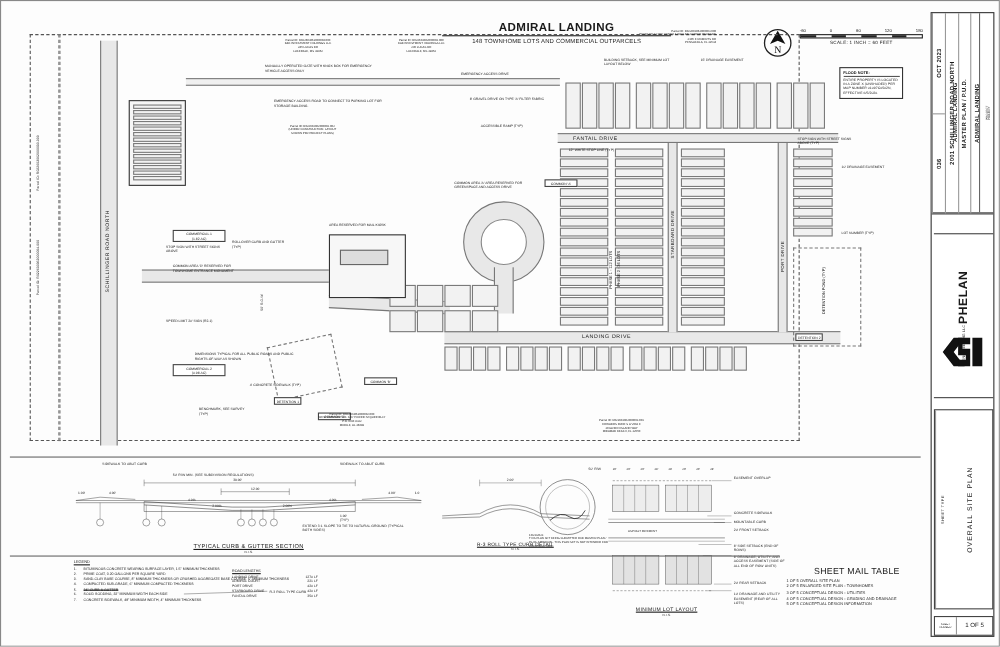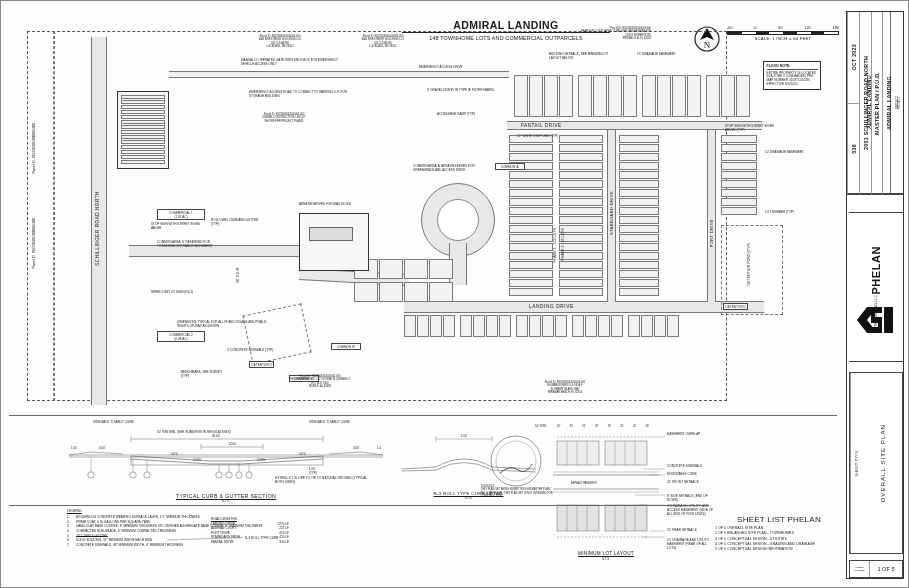--- a/index.html
+++ b/index.html
@@ -680,21 +680,21 @@
         <span>STARBOARD DRIVE</span>
         <span>420 LF</span>
       </div>
     <div class="rl-row">
         <span>FANTAIL DRIVE</span>
         <span>350 LF</span>
       </div>
   </div>
 
   <div class="abs" id="sheet-list">
-    <div class="hd">SHEET LIST PHELAN</div>
+    <div class="hd">SHEET MAIL TABLE</div>
     <div class="sl-row"><span>1 OF 5</span>&nbsp;<span>OVERALL SITE PLAN</span></div>
     <div class="sl-row"><span>2 OF 5</span>&nbsp;<span>ENLARGED SITE PLAN -  TOWNHOMES</span></div>
     <div class="sl-row"><span>3 OF 5</span>&nbsp;<span>CONCEPTUAL DESIGN - UTILITIES</span></div>
     <div class="sl-row"><span>4 OF 5</span>&nbsp;<span>CONCEPTUAL DESIGN - GRADING AND DRAINAGE</span></div>
     <div class="sl-row"><span>5 OF 5</span>&nbsp;<span>CONCEPTUAL DESIGN INFORMATION</span></div>
   </div>
 
   <div class="abs" style="left:8px; top:504px; width:700px; height:0; border-top:.6px solid #666;"></div>
   <div class="abs" style="left:8px; top:414px; width:828px; height:0; border-top:.6px solid #666;"></div>
 

